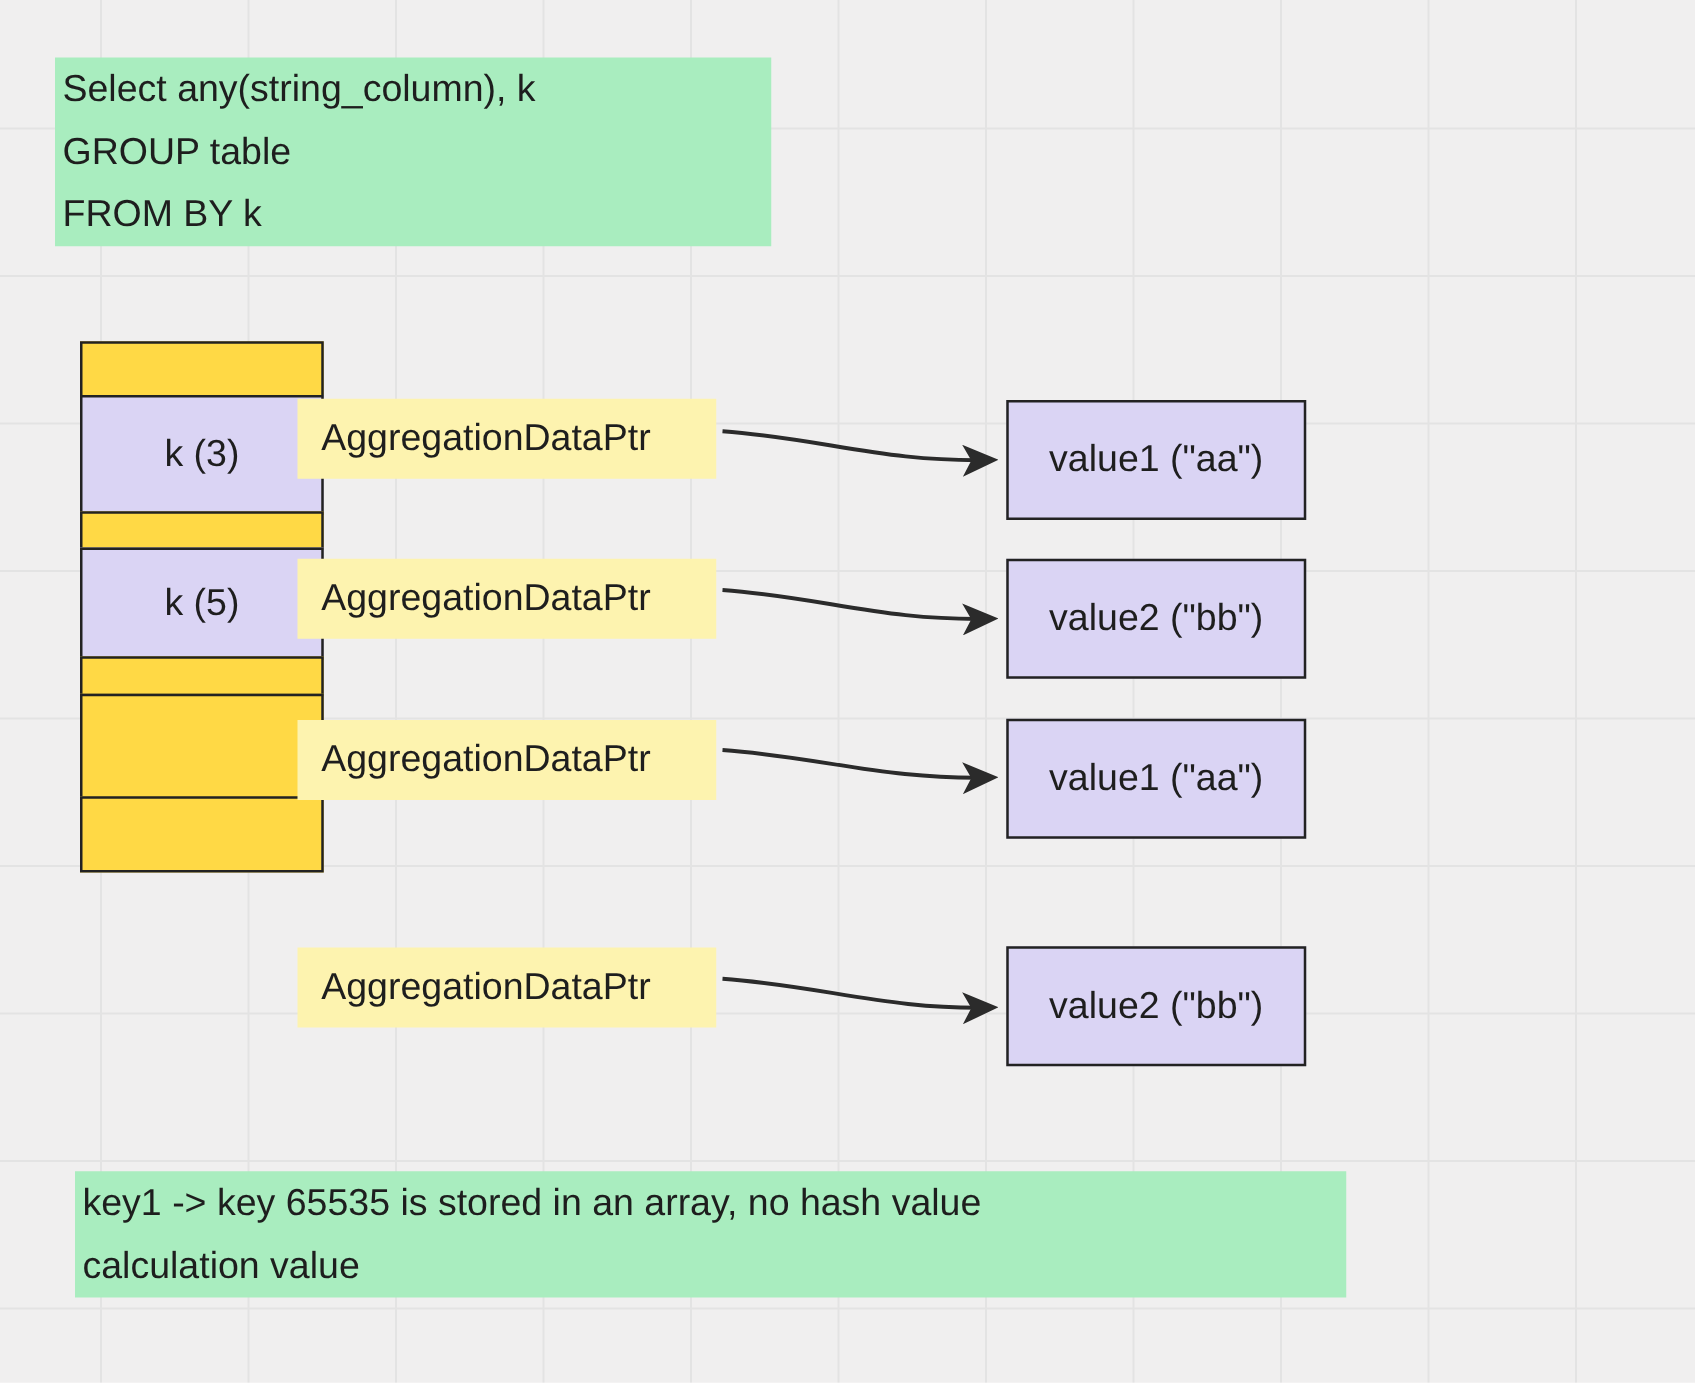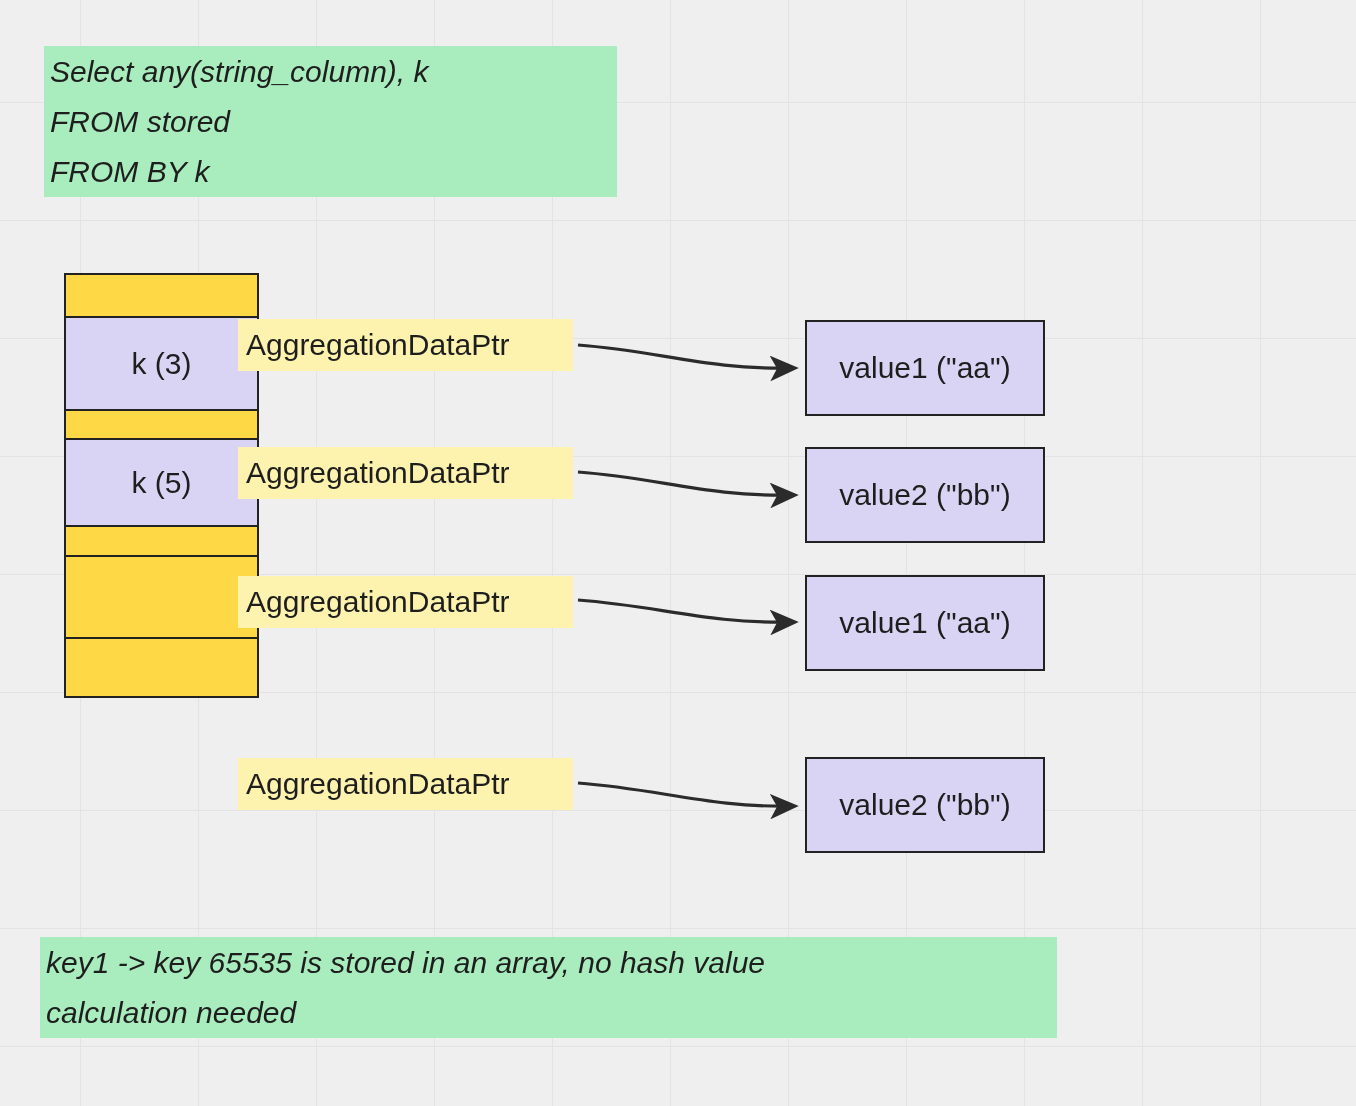--- a/index.html
+++ b/index.html
@@ -20,24 +20,23 @@
     font-family: "Liberation Sans", sans-serif;
     color: #1e1e1e;
   }
   .note {
     position: absolute;
     background: var(--green, #a9edbf);
     font-size: 30px;
     line-height: 50px;
     padding: 1px 6px;
     box-sizing: border-box;
-    font-style: italic;
   }
   .note-sql    { left: 44px; top: 46px;  width: 573px;  height: 151px; }
-  .note-bottom { left: 40px; top: 937px; width: 1017px; height: 101px; }
+  .note-bottom { left: 60px; top: 937px; width: 1017px; height: 101px; }
 
   .array-col {
     position: absolute;
     left: 44px;
     top: 273px;
     width: 195px;
     padding-left: 20px;
   }
   .cell {
     box-sizing: border-box;
@@ -53,25 +52,25 @@
   .cell.slot { background: var(--yellow, #ffd945); }
   .cell.key  { background: var(--lavender, #dad4f4); }
   .h45 { height: 45px; } .h96 { height: 96px; } .h31 { height: 31px; }
   .h97 { height: 90px; } .h32 { height: 32px; } .h94 { height: 94px; }
   .h85 { height: 85px; } .h98 { height: 98px; } .h61 { height: 61px; }
 
   .ptr-label {
     position: absolute;
     left: 238px;
     width: 335px;
-    height: 52px;
+    height: 64px;
     background: var(--paleyellow, #fdf3af);
     display: flex;
     align-items: center;
-    padding-left: 8px;
+    padding-left: 19px;
     font-size: 30px;
     white-space: nowrap;
     box-sizing: border-box;
   }
   .value-box {
     position: absolute;
     left: 805px;
     width: 240px;
     height: 96px;
     box-sizing: border-box;
@@ -91,21 +90,21 @@
     pointer-events: none;
   }
 </style>
 </head>
 <body>
 
 <div class="canvas">
 
   <div class="note note-sql">
     <div>Select any(string_column), k</div>
-    <div>FROM stored</div>
+    <div>GROUP table</div>
     <div>FROM BY k</div>
   </div>
 
   <div class="array-col">
     <div class="cell slot h45"></div>
     <div class="cell key  h96">k (3)</div>
     <div class="cell slot h31"></div>
     <div class="cell key  h97">k (5)</div>
     <div class="cell slot h32"></div>
     <div class="cell slot h85"></div>
@@ -129,16 +128,16 @@
       </marker>
     </defs>
     <path d="M578,345 C660,351 706,370 794,368" fill="none" stroke="#2b2b2b" stroke-width="3.2" marker-end="url(#arrowhead)"></path>
     <path d="M578,472 C660,478 706,497 794,495" fill="none" stroke="#2b2b2b" stroke-width="3.2" marker-end="url(#arrowhead)"></path>
     <path d="M578,600 C660,606 706,624 794,622" fill="none" stroke="#2b2b2b" stroke-width="3.2" marker-end="url(#arrowhead)"></path>
     <path d="M578,783 C660,789 710,808 794,806" fill="none" stroke="#2b2b2b" stroke-width="3.2" marker-end="url(#arrowhead)"></path>
   </svg>
 
   <div class="note note-bottom">
     <div>key1 -&gt; key 65535 is stored in an array, no hash value</div>
-    <div>calculation needed</div>
+    <div>calculation value</div>
   </div>
 
 </div>
 
 </body></html>

